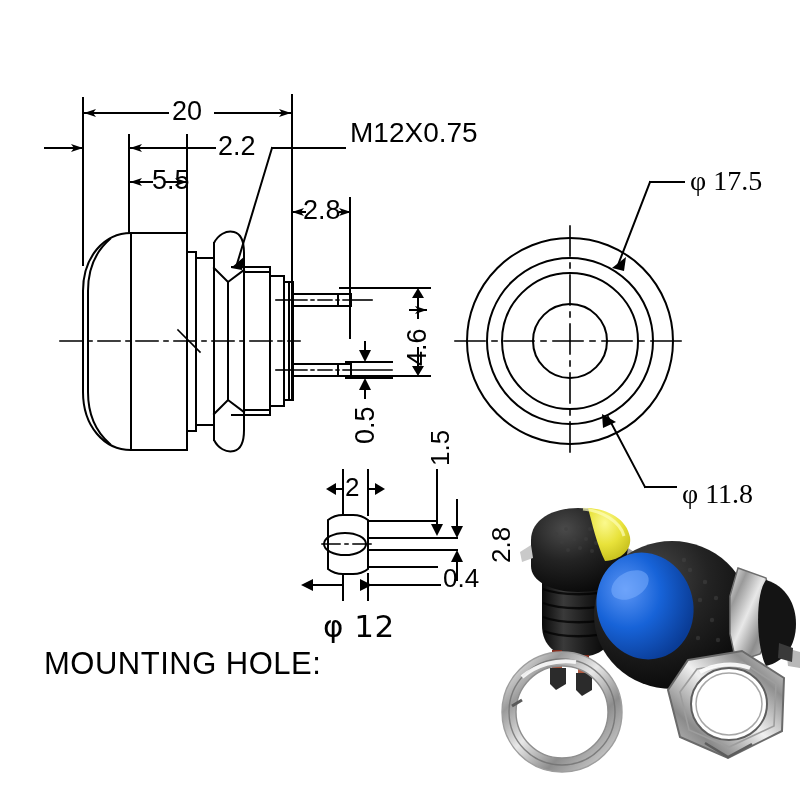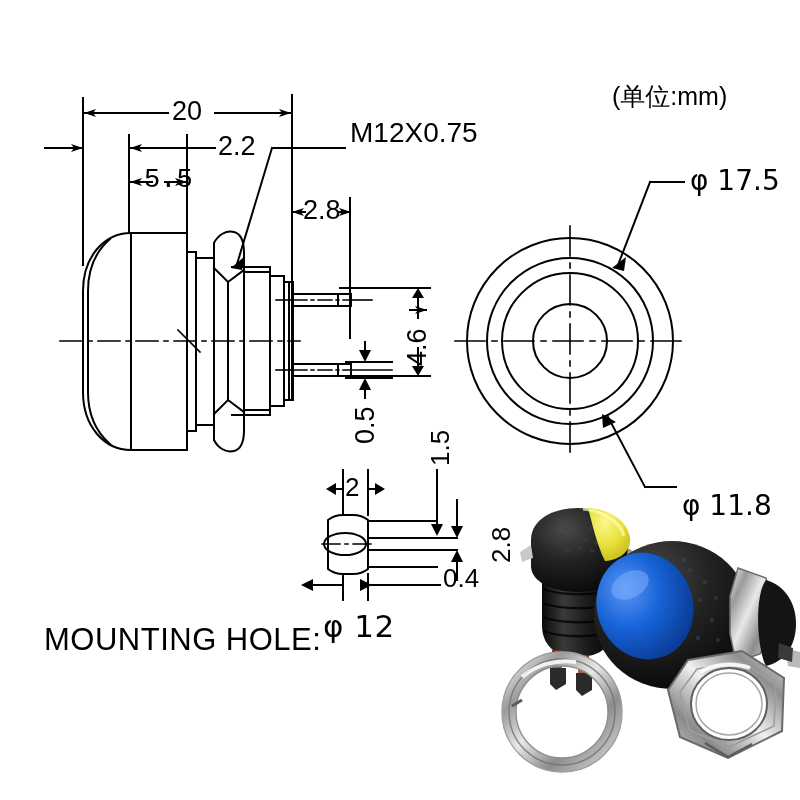--- a/index.html
+++ b/index.html
@@ -345,44 +345,43 @@
     <g>
       <path d="M688,660 L742,651 L784,678 L782,731 L728,758 L680,737 L668,690 Z" fill="url(#gChrome2)" stroke="#6a6a6a" stroke-width="2"></path>
       <path d="M697,669 L742,662 L776,684 L774,726 L729,747 L689,730 L680,692 Z" fill="none" stroke="#9d9d9d" stroke-width="1.6"></path>
       <ellipse cx="729" cy="704" rx="38" ry="36" fill="#ffffff" stroke="#5e5e5e" stroke-width="2"></ellipse>
       <ellipse cx="729" cy="704" rx="33" ry="31" fill="none" stroke="#a7a7a7" stroke-width="1.5"></ellipse>
       <path d="M700,672 C714,664 734,662 750,668" stroke="#ffffff" stroke-width="4" fill="none" opacity="0.9"></path>
       <path d="M705,743 L728,757 L752,744" stroke="#5c5c5c" stroke-width="2.5" fill="none"></path>
     </g>
   </svg>
 
-  <div class="txt unit" style="left:612px;top:84px;">(单位:mm)</div>
 
   <div class="txt label" style="left:350px;top:119px;">M12X0.75</div>
 
   <div class="txt dim" style="left:172px;top:98px;">20</div>
 
   <div class="txt dim" style="left:218px;top:133px;">2.2</div>
 
-  <div class="txt dim" style="left:144px;top:167px;font-family:Liberation Mono, monospace;">5.5</div>
+  <div class="txt dim" style="left:152px;top:167px;">5.5</div>
 
   <div class="txt dim" style="left:303px;top:197px;">2.8</div>
 
   <div class="txt dim rot90" style="left:404px;top:366px;">4.6</div>
 
   <div class="txt dim rot90" style="left:352px;top:444px;">0.5</div>
 
-  <div class="txt label phi" style="left:690px;top:167px;">φ 17.5</div>
-
-  <div class="txt label phi" style="left:682px;top:492px;">φ 11.8</div>
+  <div class="txt label phi" style="left:690px;top:167px;font-family:Liberation Serif, serif;">φ 17.5</div>
+
+  <div class="txt label phi" style="left:682px;top:480px;font-family:Liberation Serif, serif;">φ 11.8</div>
 
   <div class="txt dimsm" style="left:345px;top:474px;">2</div>
 
   <div class="txt dimsm rot90" style="left:427px;top:466px;">1.5</div>
 
   <div class="txt dimsm rot90" style="left:488px;top:563px;">2.8</div>
 
   <div class="txt dimsm" style="left:443px;top:565px;">0.4</div>
 
-  <div class="txt mount" style="left:44px;top:624px;">MOUNTING HOLE:</div>
+  <div class="txt mount" style="left:44px;top:648px;">MOUNTING HOLE:</div>
   <div class="txt mount phi" style="left:323px;top:611px;text-align:center;">φ 12</div>
 
 </div>
 
 </body></html>

